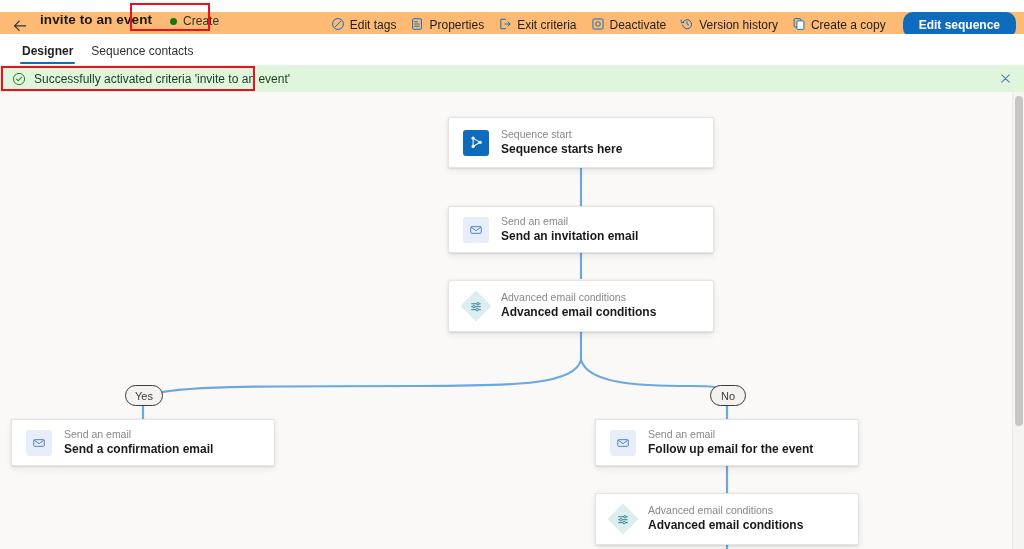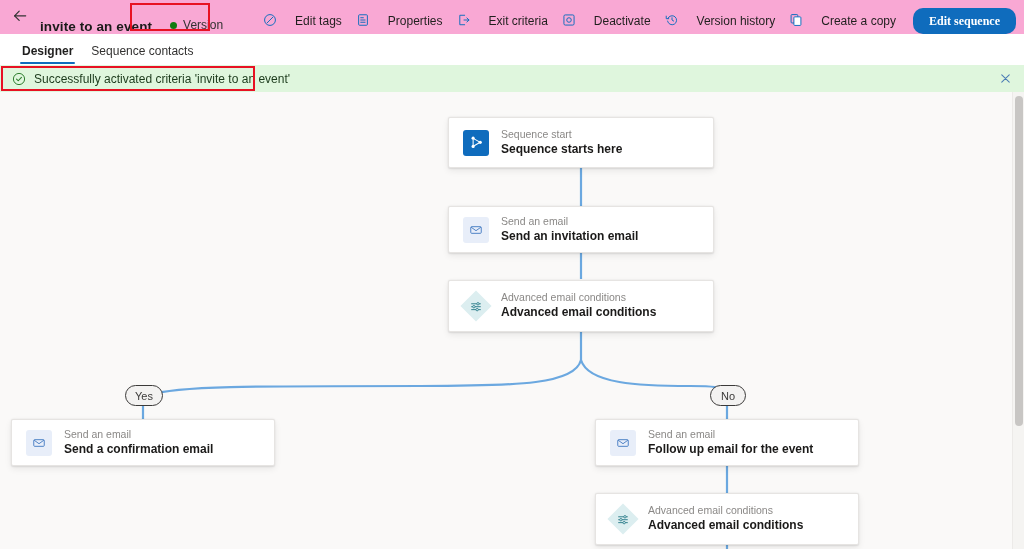--- a/index.html
+++ b/index.html
@@ -7,24 +7,24 @@
     width: 1024px; height: 549px;
     overflow: hidden;
     background: #ffffff;
     font-family: "Liberation Sans", sans-serif;
     -webkit-font-smoothing: antialiased;
   }
   .app { position: relative; width: 1024px; height: 549px; }
 
   
   .cmdbar {
-    position: absolute; top: 0; left: 0;
+    position: absolute; top: 12px; left: 0;
     width: 1024px; height: 34px;
-    background: #f9a8d4;
-    display: flex; align-items: flex-end;
+    background: #fdba74;
+    display: flex; align-items: flex-start;
   }
   .back-btn {
     width: 32px; height: 32px; margin-left: 4px;
     display: flex; align-items: center; justify-content: center;
     color: #333; cursor: pointer;
   }
   .title-text {
     font-size: 13.5px; color: #1b1a19; font-weight: 600;
     margin-left: 4px; letter-spacing: .1px;
   }
@@ -36,30 +36,30 @@
     width: 7px; height: 7px; border-radius: 50%;
     background: #107c10;
   }
   .status-label { font-size: 12px; color: #323130; }
 
   .cmd-actions {
     margin-left: auto; display: flex; align-items: center;
     gap: 0px; padding-right: 8px;
   }
   .cmd-item {
-    display: flex; align-items: center; gap: 18px;
+    display: flex; align-items: center; gap: 5px;
     padding: 4px 7px; cursor: pointer;
     font-size: 12px; color: #201f1e; white-space: nowrap;
   }
   .cmd-item svg { flex: 0 0 auto; }
   .primary-btn {
     background: #0f6cbd; color: #fff; font-size: 12px; font-weight: 700;
     border: none; border-radius: 10px;
     height: 26px; padding: 0 16px; margin-left: 10px;
-    cursor: pointer; font-family: Liberation Serif, serif;
+    cursor: pointer; font-family: Liberation Sans, sans-serif;
   }
 
   
   .tabs {
     position: absolute; top: 34px; left: 0;
     width: 1024px; height: 30px;
     display: flex; align-items: flex-end; gap: 2px;
     padding-left: 14px;
     background: #ffffff;
   }
@@ -179,21 +179,21 @@
           <path d="M7.2 3.2 2.6 7.8h11.1" fill="none" stroke="#333" stroke-width="1.2" stroke-linecap="round" stroke-linejoin="round"></path>
           <path d="M7.2 12.4 2.6 7.8" fill="none" stroke="#333" stroke-width="1.2" stroke-linecap="round" stroke-linejoin="round"></path>
         </svg>
       </span>
     </div>
 
     <div class="title-text">invite to an event</div>
 
     <div class="status-chip">
       <span class="status-dot"></span>
-      <span class="status-label">Version</span>
+      <span class="status-label">Create</span>
     </div>
 
     <div class="cmd-actions">
 
       <div class="cmd-item">
         <span>
           <svg width="14" height="14" viewBox="0 0 16 16">
             <circle cx="8" cy="8" r="6.2" fill="none" stroke="#0f6cbd" stroke-width="1.1"></circle>
             <path d="M11.2 4.8 4.8 11.2" stroke="#0f6cbd" stroke-width="1.1" stroke-linecap="round"></path>
           </svg>

